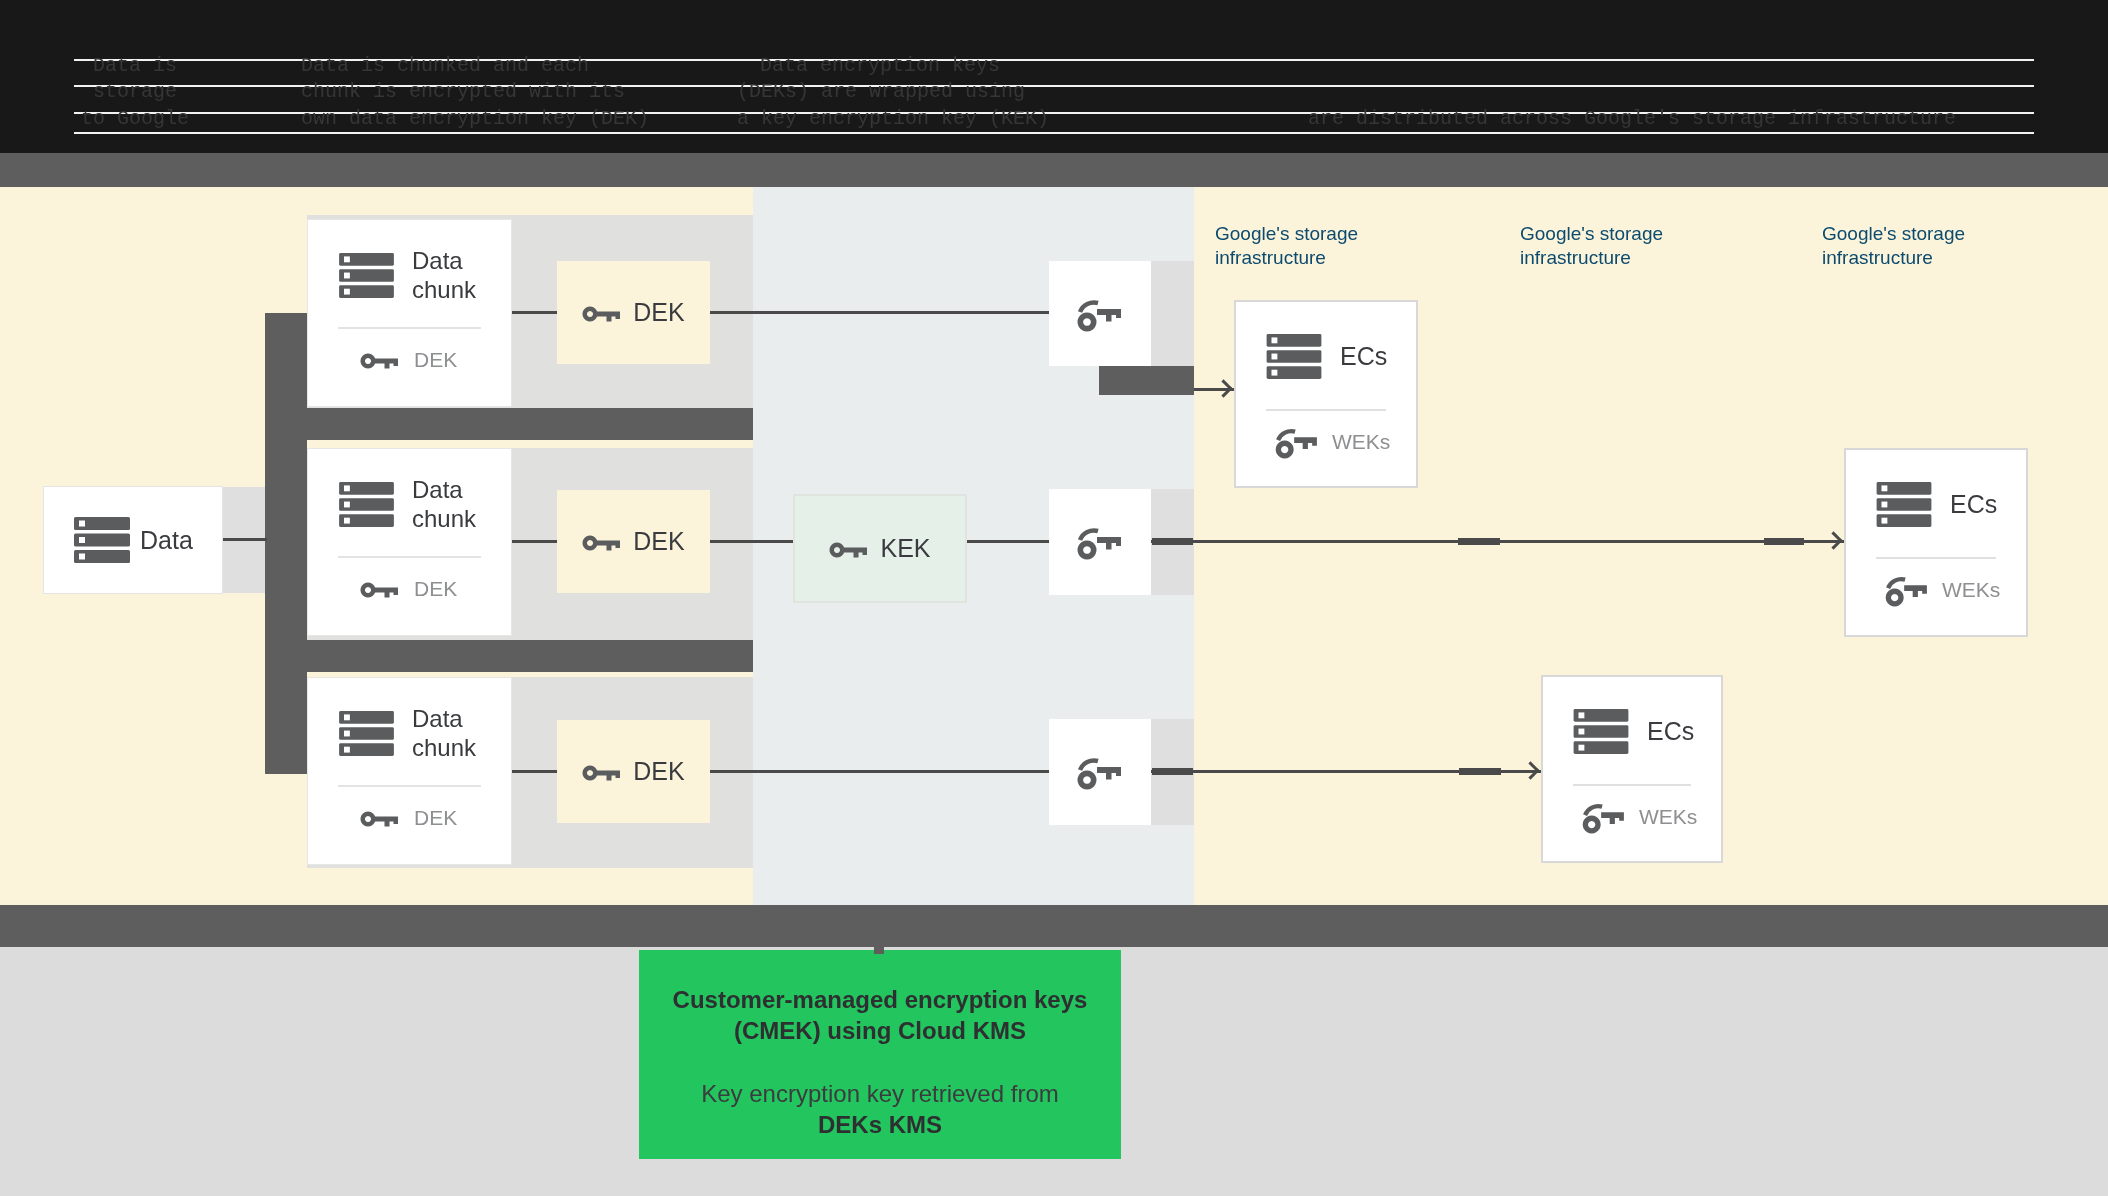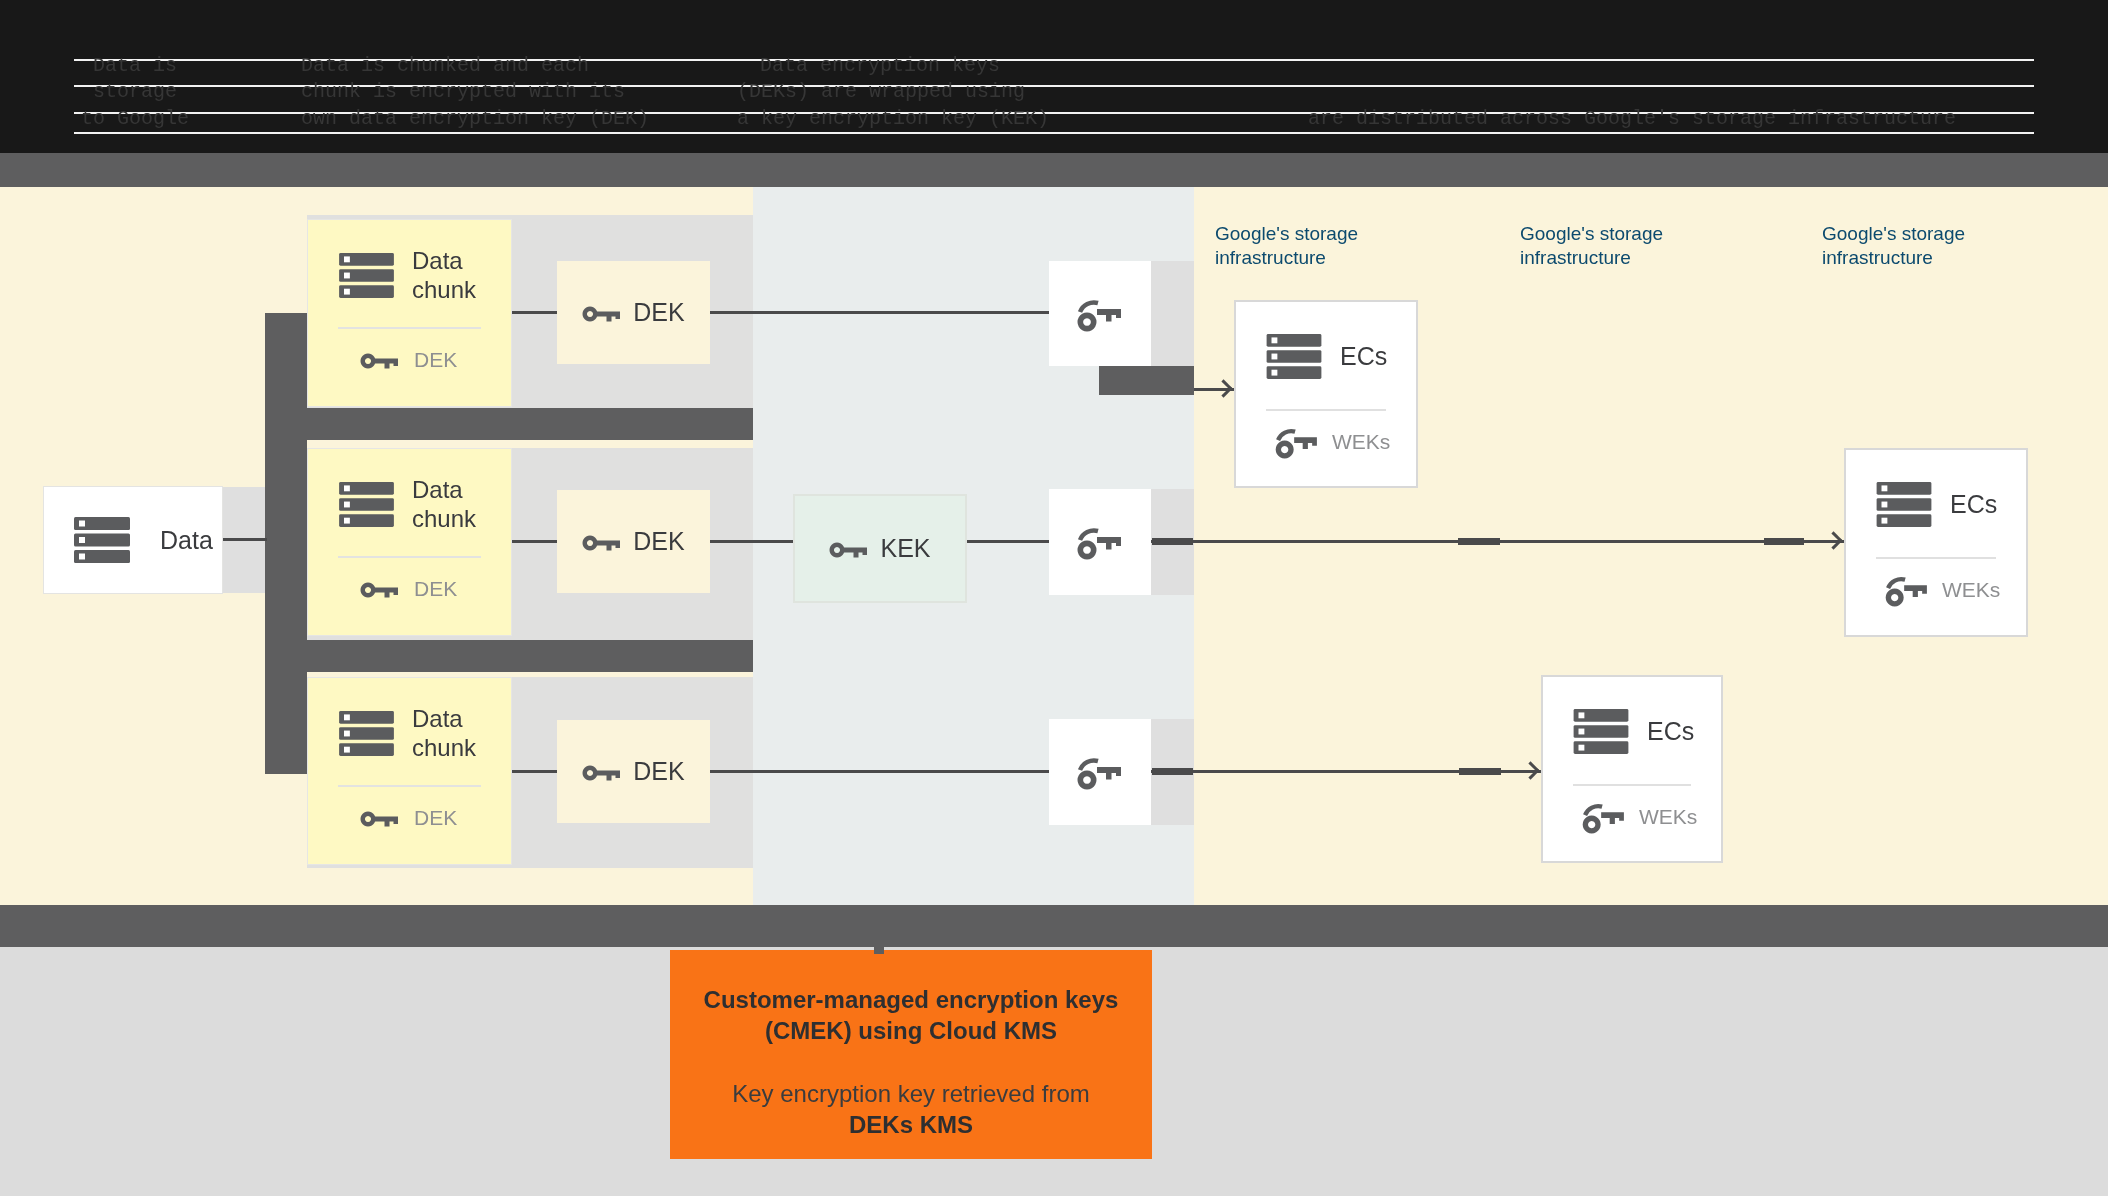--- a/index.html
+++ b/index.html
@@ -27,24 +27,24 @@
   .gray-block{background:var(--block-gray,#E0E0DF);}
   .cell-gray{background:var(--cell-gray,#DFDFDF);}
 
   .wline{height:3px;background:var(--line,#4A4A4B);}
   .wmark{height:7px;background:var(--line,#4A4A4B);z-index:3;}
   .ahead{width:13px;height:13px;border-top:3px solid var(--line,#4A4A4B);border-right:3px solid var(--line,#4A4A4B);
          transform:rotate(45deg);z-index:3;background:transparent;}
 
   
   .white-box{background:#fff;border:1px solid #E4E4E2;}
-  .data-box{display:flex;align-items:center;gap:30px;padding-left:30px;text-align:center;}
+  .data-box{display:flex;align-items:center;gap:10px;padding-left:30px;text-align:center;}
   .node-label{font-size:25px;color:var(--text-dark,#3A3B3E);}
 
-  .chunk-box{width:205px;height:188px;background:#fef9c3;border:1px solid #E6E6E4;}
+  .chunk-box{width:205px;height:188px;background:#ffffff;border:1px solid #E6E6E4;}
   .cb-top{position:absolute;left:30px;top:26px;display:flex;align-items:center;gap:17px;}
   .cb-title{font-size:24px;line-height:29px;color:var(--text-dark,#3A3B3E);width:104px;}
   .cb-div{position:absolute;left:30px;right:30px;top:107px;height:2px;background:#E3E3E1;}
   .cb-key{position:absolute;left:52px;top:128px;display:flex;align-items:center;gap:16px;
           font-size:21px;color:var(--text-gray,#8E8F91);}
 
   .dek-box{width:153px;height:103px;background:var(--cream,#FBF4DB);display:flex;align-items:center;justify-content:center;gap:13px;}
   .kek-box{width:174px;height:109px;background:var(--mint,#E5F0E9);border:2px solid #DFE4DE;
            display:flex;align-items:center;justify-content:center;gap:13px;}
 
@@ -52,21 +52,21 @@
 
   .ecs-box{width:184px;height:188px;background:#fff;border:2px solid #D8D8D8;}
   .eb-top{position:absolute;left:30px;top:32px;display:flex;align-items:center;gap:18px;}
   .eb-div{position:absolute;left:30px;right:30px;top:107px;height:2px;background:#E0E0E0;}
   .eb-key{position:absolute;left:38px;top:122px;display:flex;align-items:center;gap:12px;
           font-size:21px;color:var(--text-gray,#8E8F91);}
 
   .storage-label{font-size:19px;line-height:24px;color:#0c4a6e;width:230px;}
 
   
-  .caption-box{left:670px;top:950px;width:482px;height:209px;background:#f97316;text-align:center;
+  .caption-box{left:639px;top:950px;width:482px;height:209px;background:#22c55e;text-align:center;
                padding-top:34px;font-size:24px;line-height:31px;color:#3B3C3E;}
   .cap-bold{font-weight:bold;color:#2E2F31;}
   .cap-gap{height:32px;}
 
   svg{display:block;}
 </style>
 </head>
 <body>
 
 <div class="abs hdr">

